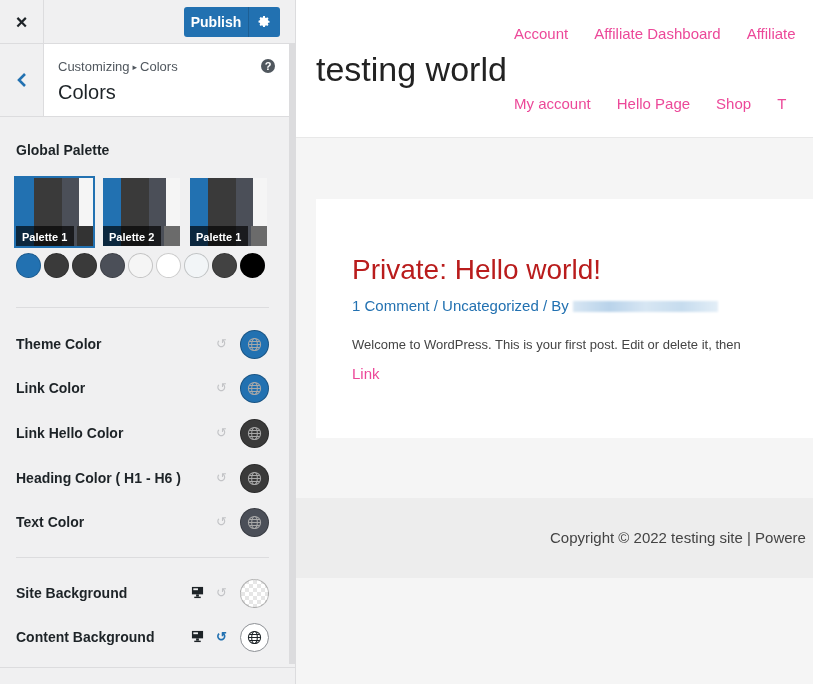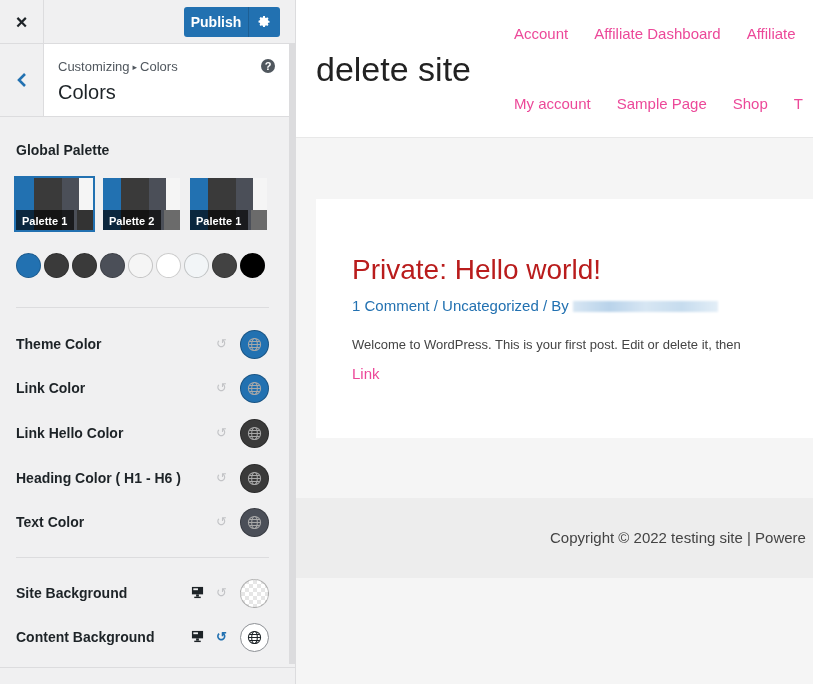--- a/index.html
+++ b/index.html
@@ -17,21 +17,21 @@
   .section-head { position: absolute; left: 0; top: 44px; width: 289px; height: 73px; background: #fff; border-bottom: 1px solid #dcdcde; }
   .back-btn { position: absolute; left: 0; top: 0; width: 44px; height: 72px; border-right: 1px solid #dcdcde; background: #f0f0f1; display: flex; align-items: center; justify-content: center; cursor: pointer; }
   .crumb { position: absolute; left: 58px; top: 15px; font-size: 13px; color: #50575e; }
   .crumb .sep { font-size: 9px; margin: 0 3px; vertical-align: 1px; }
   .section-title { position: absolute; left: 58px; top: 37px; font-size: 20px; color: #1d2327; font-weight: normal; }
   .help-btn { position: absolute; left: 261px; top: 15px; width: 14px; height: 14px; border-radius: 50%; background: #50575e; color: #fff; font-size: 11px; font-weight: bold; display: flex; align-items: center; justify-content: center; cursor: pointer; }
 
   .scrollbar { position: absolute; left: 289px; top: 44px; width: 7px; height: 620px; background: #dcdcde; }
 
   .gp-label { position: absolute; left: 16px; top: 142px; font-size: 14px; font-weight: bold; color: #1d2327; }
-  .palette { position: absolute; top: 178px; width: 77px; height: 52px; cursor: pointer; display: flex; }
+  .palette { position: absolute; top: 178px; width: 77px; height: 68px; cursor: pointer; display: flex; }
   .palette.sel { outline: 2px solid #2271b1; outline-offset: 0px; }
   .palette .col { height: 100%; }
   .palette .name { position: absolute; left: 0; bottom: 0; width: 58px; height: 20px; background: rgba(0,0,0,0.65); color: #fff; font-size: 11px; font-weight: bold; padding: 5px 0 0 6px; }
   .palette .br { position: absolute; right: 0; bottom: 0; width: 16px; height: 20px; }
 
   .dots { position: absolute; left: 16px; top: 253px; display: flex; gap: 3px; }
   .dot { width: 25px; height: 25px; border-radius: 50%; border: 1px solid rgba(0,0,0,0.2); cursor: pointer; }
 
   .divider { position: absolute; left: 16px; width: 253px; height: 1px; background: #dcdcde; }
 
@@ -256,23 +256,23 @@
             </svg>
           </span>
         </div>
       </div>
 
     <div class="footer-strip"></div>
   </div>
 
   <div class="preview">
     <div class="site-header">
-      <div class="site-title">delete site</div>
+      <div class="site-title">testing world</div>
       <div class="nav nav1" id="nav1"><a>Account</a><a>Affiliate Dashboard</a><a>Affiliate</a></div>
-      <div class="nav nav2" id="nav2"><a>My account</a><a>Sample Page</a><a>Shop</a><a>T</a></div>
+      <div class="nav nav2" id="nav2"><a>My account</a><a>Hello Page</a><a>Shop</a><a>T</a></div>
     </div>
 
     <div class="post-card">
       <div class="post-title">Private: Hello world!</div>
       <div class="post-meta">
         <a>1 Comment</a><span> / </span><a>Uncategorized</a><span> / </span><span>By</span>
         <span class="blurred"></span>
       </div>
       <div class="post-excerpt">Welcome to WordPress. This is your first post. Edit or delete it, then</div>
       <div class="post-link">Link</div>

